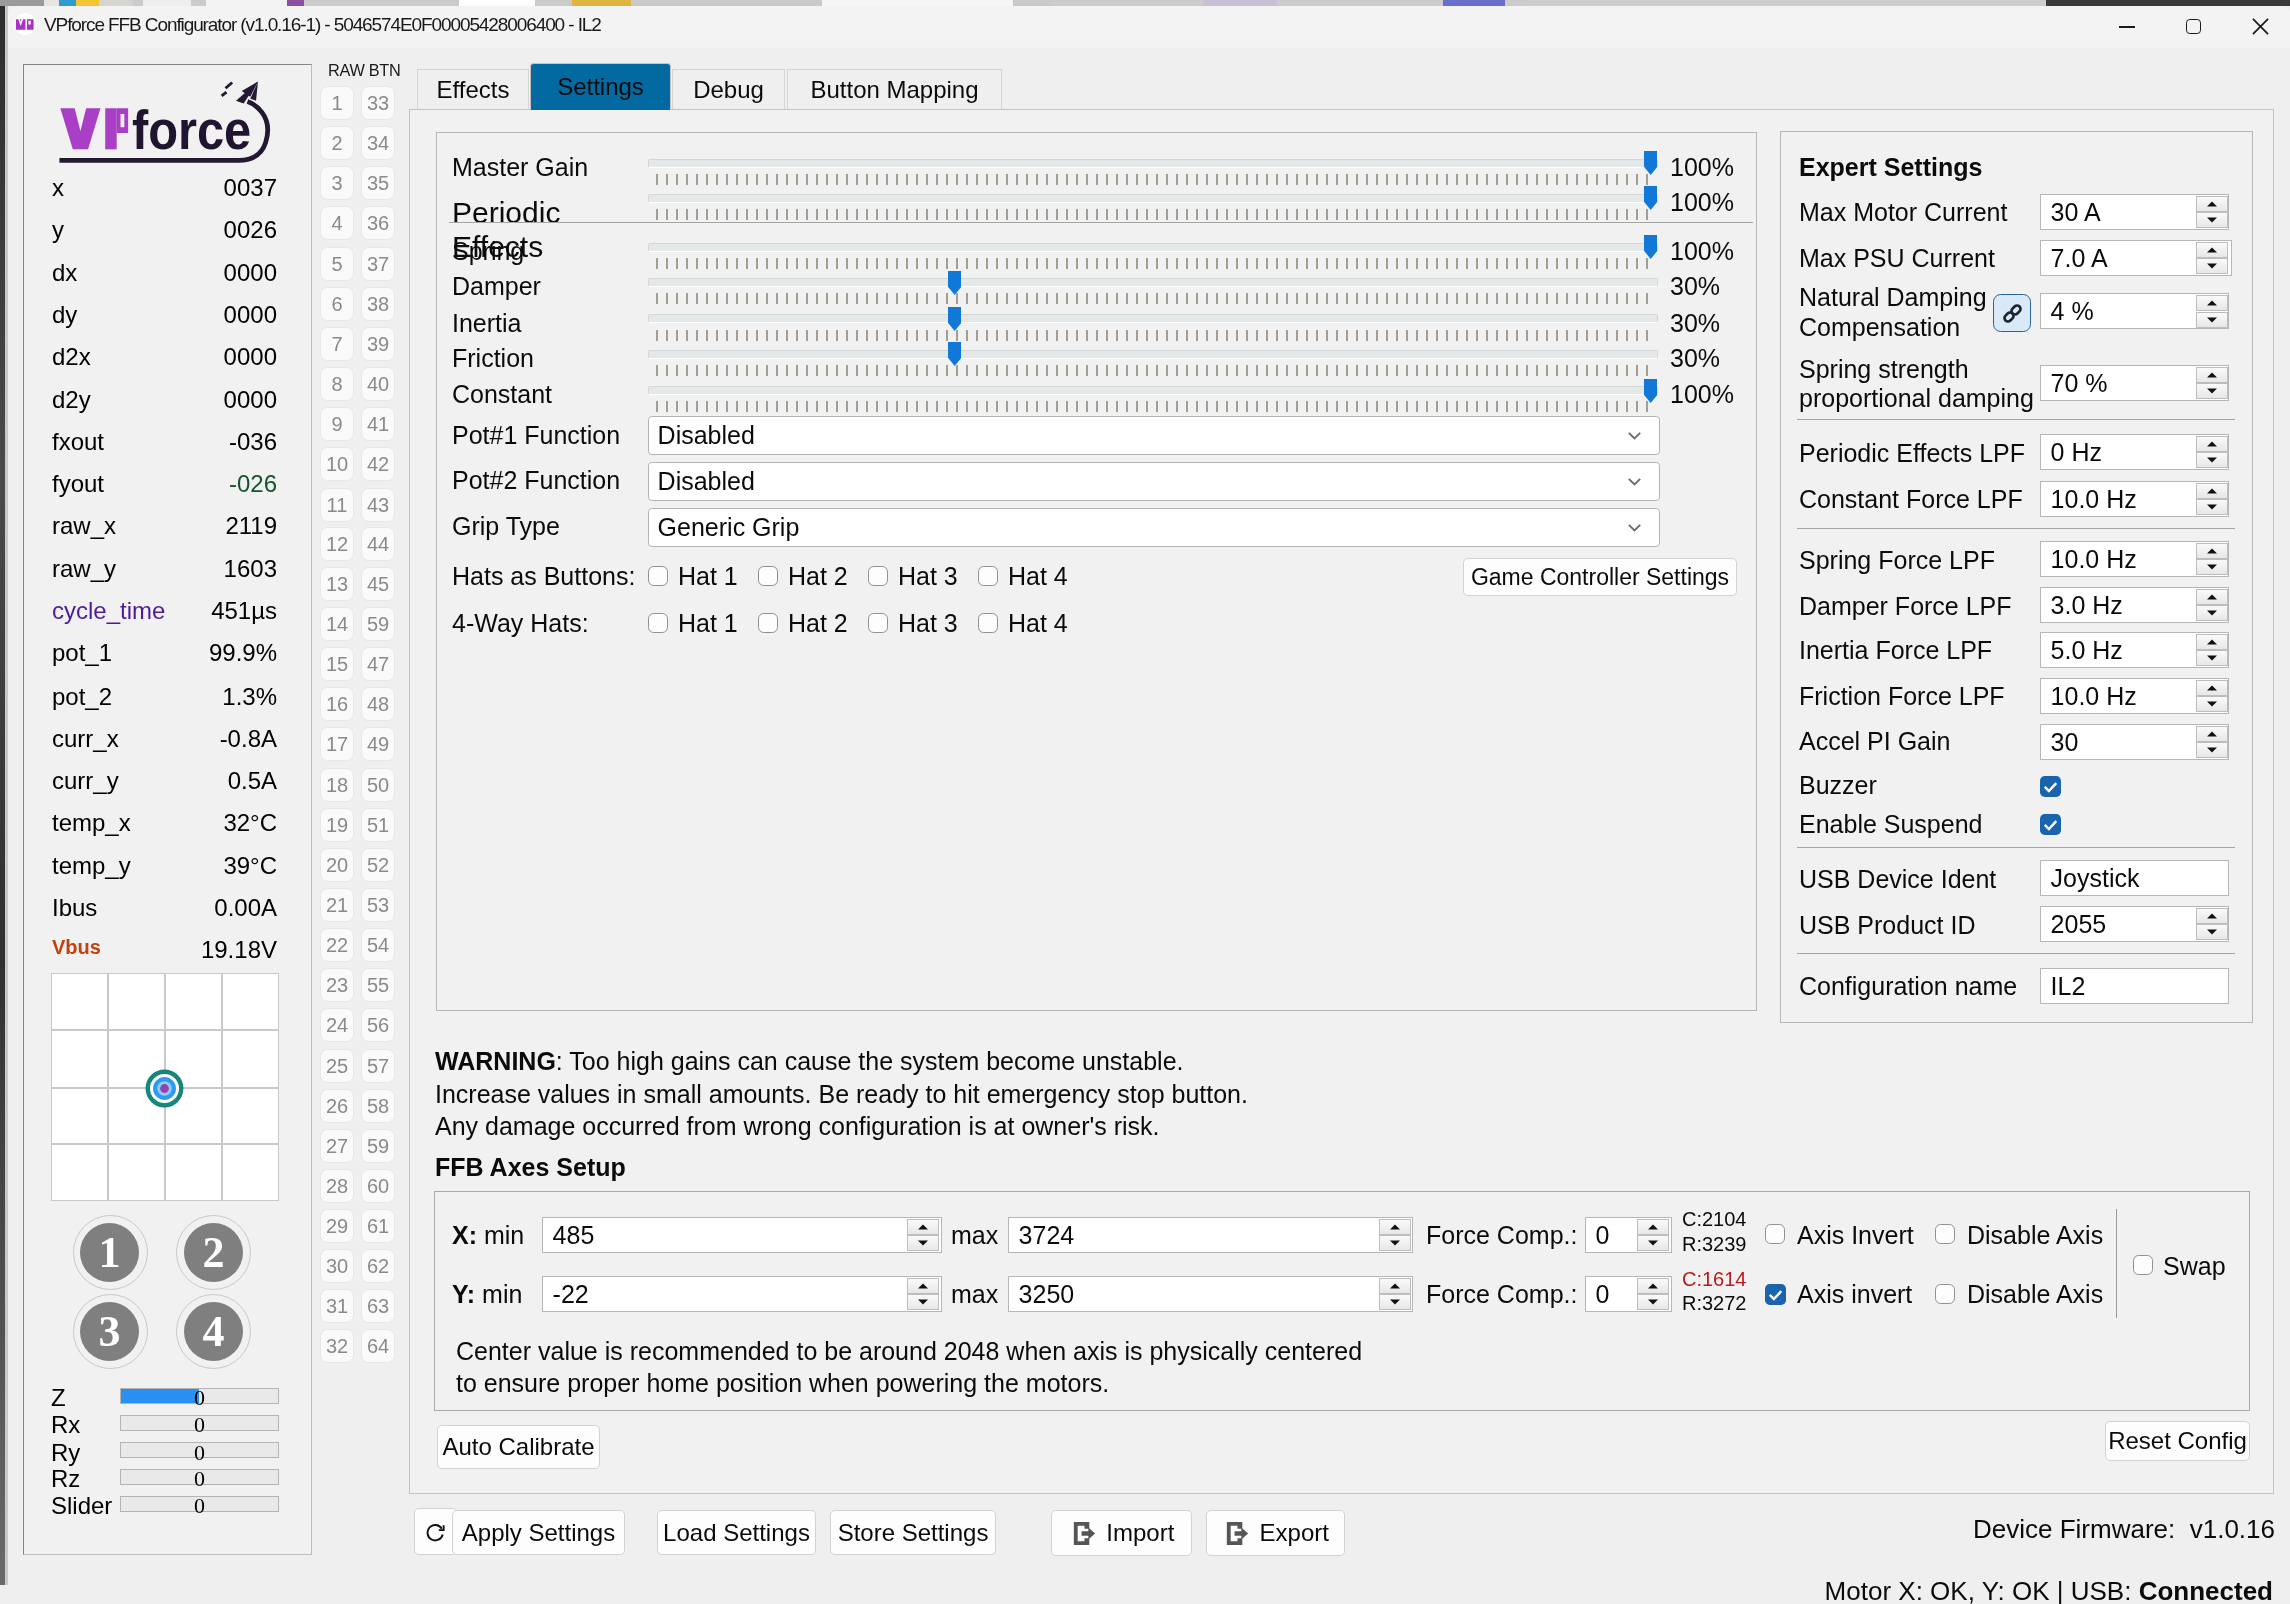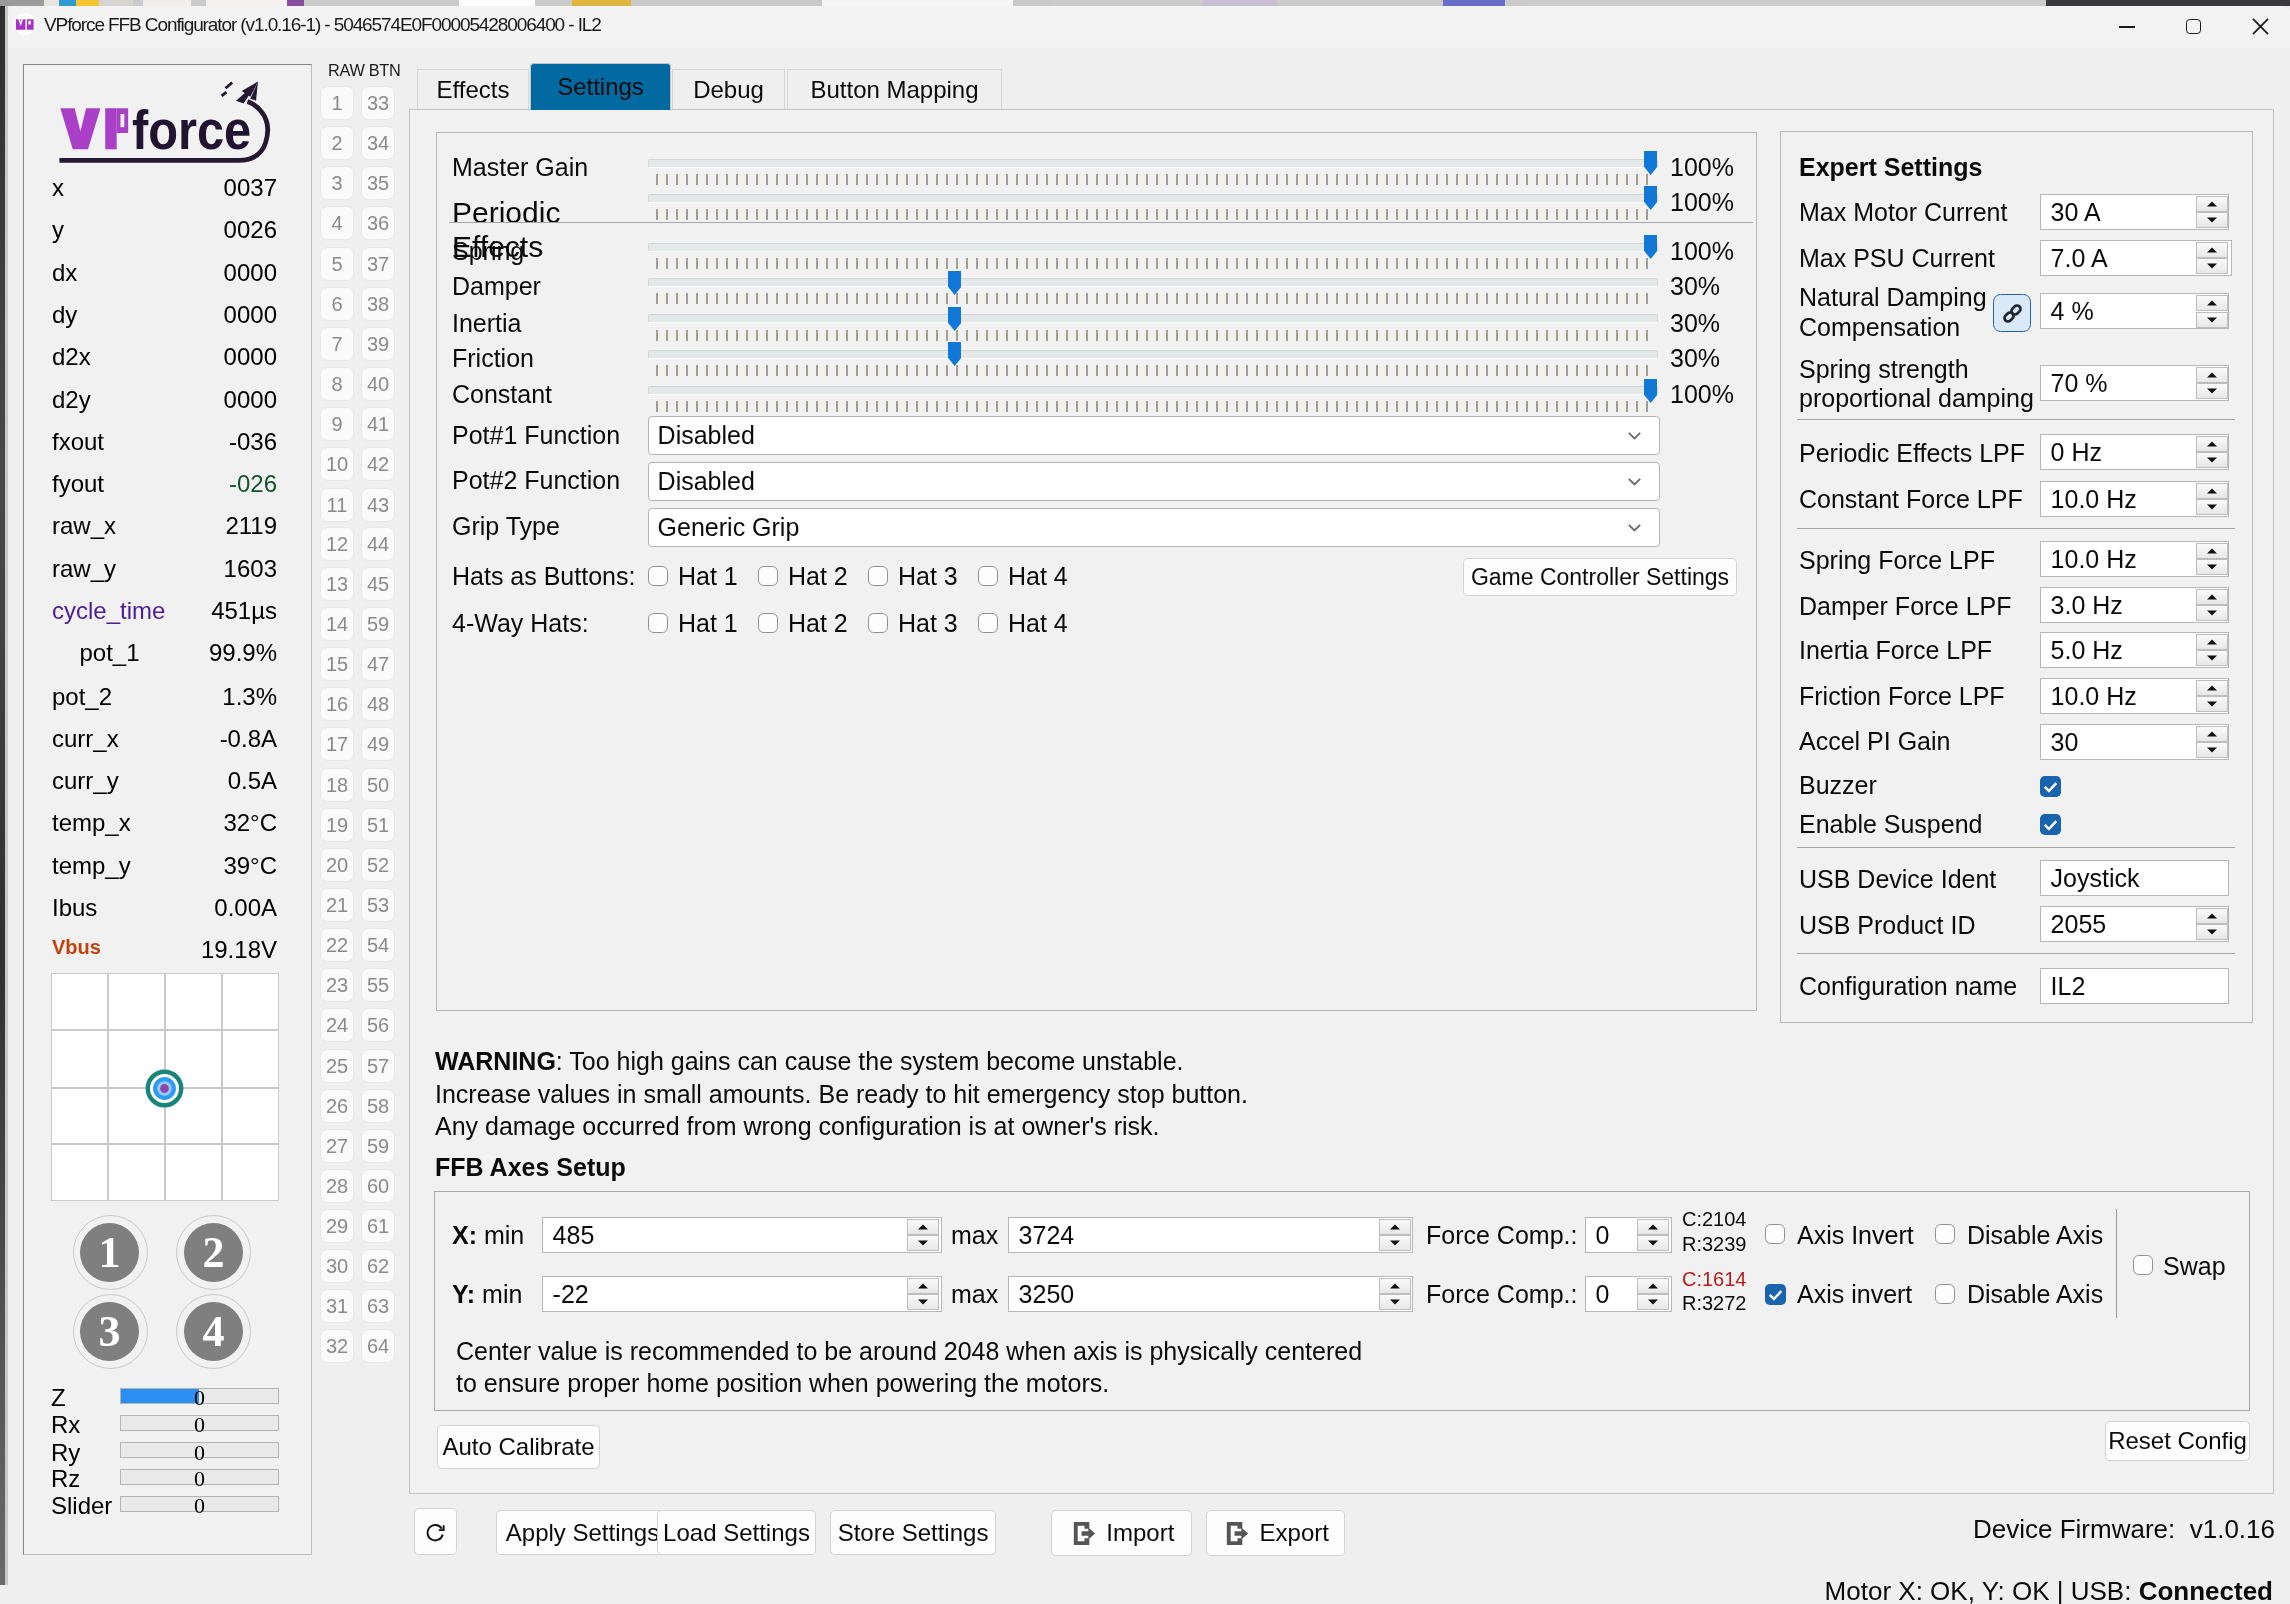--- a/index.html
+++ b/index.html
@@ -95,21 +95,21 @@
 <div style="position:absolute;left:52px;top:428px;width:115px;height:31px;font-size:24px;color:#000;">fxout</div>
 <div style="position:absolute;left:143px;top:428px;width:134px;height:31px;font-size:24px;color:#000;text-align:right;">-036</div>
 <div style="position:absolute;left:52px;top:470px;width:115px;height:31px;font-size:24px;color:#000;">fyout</div>
 <div style="position:absolute;left:143px;top:470px;width:134px;height:31px;font-size:24px;color:#14532d;text-align:right;">-026</div>
 <div style="position:absolute;left:52px;top:512px;width:115px;height:31px;font-size:24px;color:#000;">raw_x</div>
 <div style="position:absolute;left:143px;top:512px;width:134px;height:31px;font-size:24px;color:#000;text-align:right;">2119</div>
 <div style="position:absolute;left:52px;top:555px;width:115px;height:31px;font-size:24px;color:#000;">raw_y</div>
 <div style="position:absolute;left:143px;top:555px;width:134px;height:31px;font-size:24px;color:#000;text-align:right;">1603</div>
 <div style="position:absolute;left:52px;top:597px;width:115px;height:31px;font-size:24px;color:#4c1d95;">cycle_time</div>
 <div style="position:absolute;left:143px;top:597px;width:134px;height:31px;font-size:24px;color:#000;text-align:right;">451µs</div>
-<div style="position:absolute;left:52px;top:639px;width:115px;height:31px;font-size:24px;color:#000;text-align:center;">pot_1</div>
+<div style="position:absolute;left:52px;top:639px;width:115px;height:31px;font-size:24px;color:#000;">pot_1</div>
 <div style="position:absolute;left:143px;top:639px;width:134px;height:31px;font-size:24px;color:#000;text-align:right;">99.9%</div>
 <div style="position:absolute;left:52px;top:683px;width:115px;height:31px;font-size:24px;color:#000;">pot_2</div>
 <div style="position:absolute;left:143px;top:683px;width:134px;height:31px;font-size:24px;color:#000;text-align:right;">1.3%</div>
 <div style="position:absolute;left:52px;top:725px;width:115px;height:31px;font-size:24px;color:#000;">curr_x</div>
 <div style="position:absolute;left:143px;top:725px;width:134px;height:31px;font-size:24px;color:#000;text-align:right;">-0.8A</div>
 <div style="position:absolute;left:52px;top:767px;width:115px;height:31px;font-size:24px;color:#000;">curr_y</div>
 <div style="position:absolute;left:143px;top:767px;width:134px;height:31px;font-size:24px;color:#000;text-align:right;">0.5A</div>
 <div style="position:absolute;left:52px;top:809px;width:115px;height:31px;font-size:24px;color:#000;">temp_x</div>
 <div style="position:absolute;left:143px;top:809px;width:134px;height:31px;font-size:24px;color:#000;text-align:right;">32°C</div>
 <div style="position:absolute;left:52px;top:852px;width:115px;height:31px;font-size:24px;color:#000;">temp_y</div>
@@ -488,21 +488,21 @@
 <div class="cb" style="left:2133px;top:1255px"></div>
 <div style="position:absolute;left:2163px;top:1252px;width:96px;height:29px;font-size:25px;color:#0b0b0b;">Swap</div>
 <div style="position:absolute;left:456px;top:1335px;width:1386px;height:61px;font-size:25px;color:#0b0b0b;line-height:32px;">Center value is recommended to be around 2048 when axis is physically centered<br>to ensure proper home position when powering the motors.</div>
 <div class="btn" style="left:437px;top:1425px;width:163px;height:44px">Auto Calibrate</div>
 <div class="btn" style="left:2105px;top:1421px;width:145px;height:40px">Reset Config</div>
 <div class="btn" style="left:414px;top:1508px;width:43px;height:47px"></div>
 <svg class="a" style="left:424px;top:1521px" width="23" height="23" viewBox="0 0 24 24">
 <path d="M18.5 8 A 8 8 0 1 0 19.5 14" stroke="#111" stroke-width="2" fill="none"></path>
 <path d="M20.5 4.5 L20.5 9.5 L15.5 9.5" stroke="#111" stroke-width="2" fill="none"></path>
 </svg>
-<div class="btn" style="left:496px;top:1510px;width:173px;height:45px">Apply Settings</div>
+<div class="btn" style="left:452px;top:1510px;width:173px;height:45px">Apply Settings</div>
 <div class="btn" style="left:657px;top:1510px;width:159px;height:45px">Load Settings</div>
 <div class="btn" style="left:830px;top:1510px;width:166px;height:45px">Store Settings</div>
 <div class="btn" style="left:1051px;top:1510px;width:141px;height:46px"><svg width="29" height="29" viewBox="0 0 30 30" style="margin-right:8.6px">
 <path d="M5 3 h16 v7 h-5 v-3 h-7 v16 h7 v-3 h5 v7 h-16 z" fill="#555"></path>
 <path d="M13 12.7 h7 v-4 l7 6.3 -7 6.3 v-4 h-7 z" fill="#555"></path>
 </svg>Import</div>
 <div class="btn" style="left:1206px;top:1510px;width:139px;height:46px"><svg width="29" height="29" viewBox="0 0 30 30" style="margin-right:8.6px">
 <path d="M5 3 h16 v7 h-5 v-3 h-7 v16 h7 v-3 h5 v7 h-16 z" fill="#555"></path>
 <path d="M13 12.7 h7 v-4 l7 6.3 -7 6.3 v-4 h-7 z" fill="#555"></path>
 </svg>Export</div>

